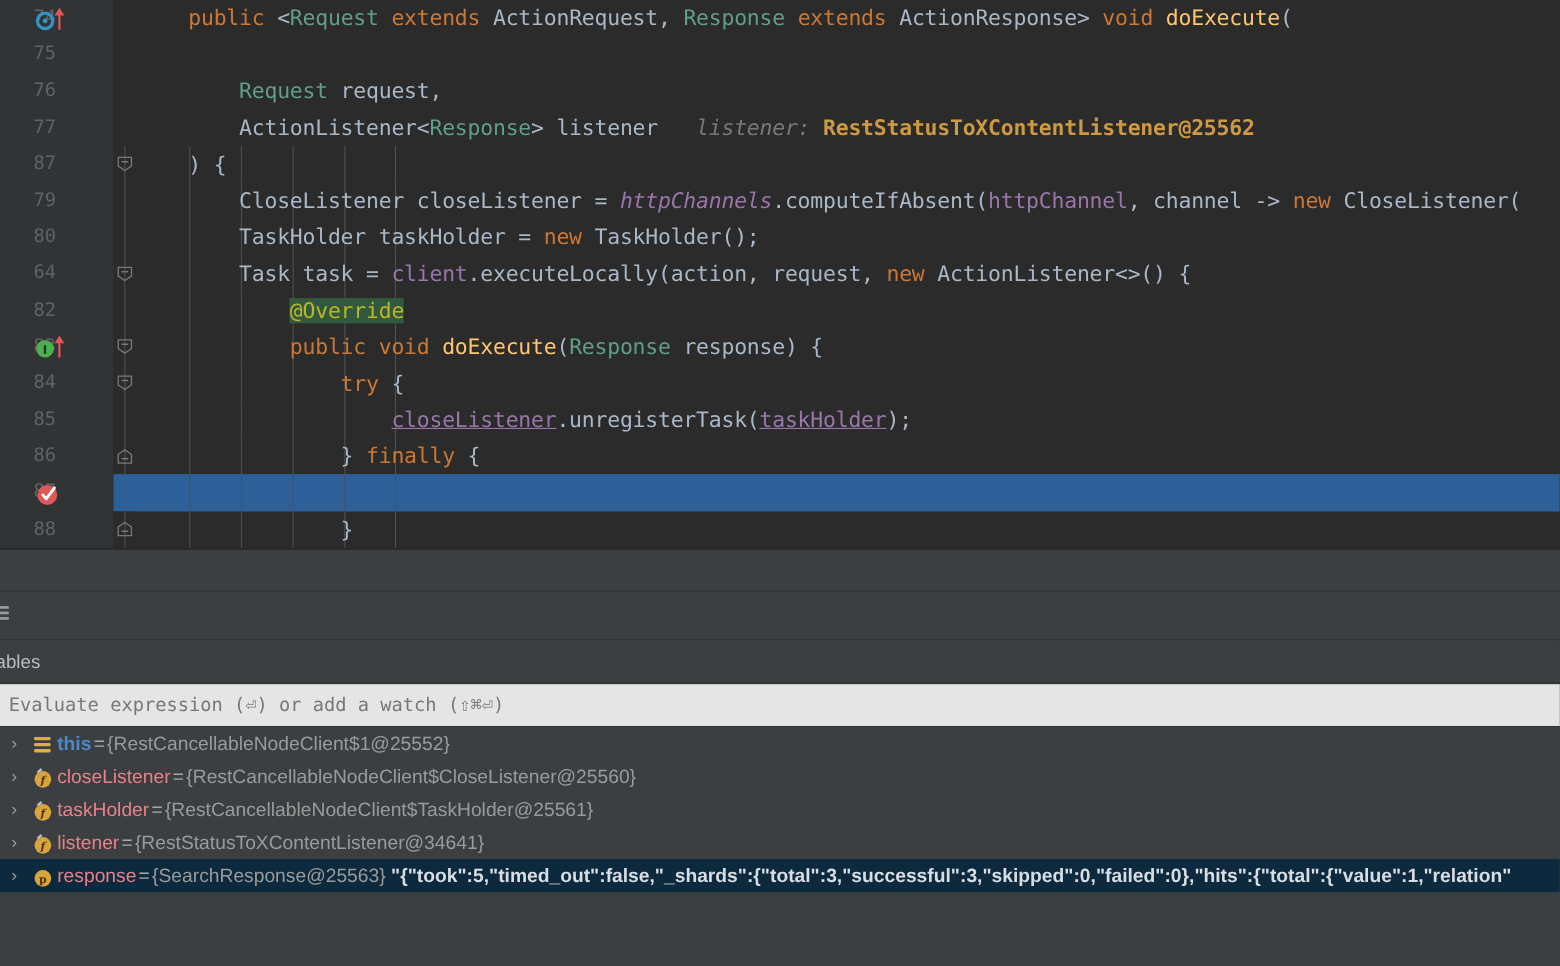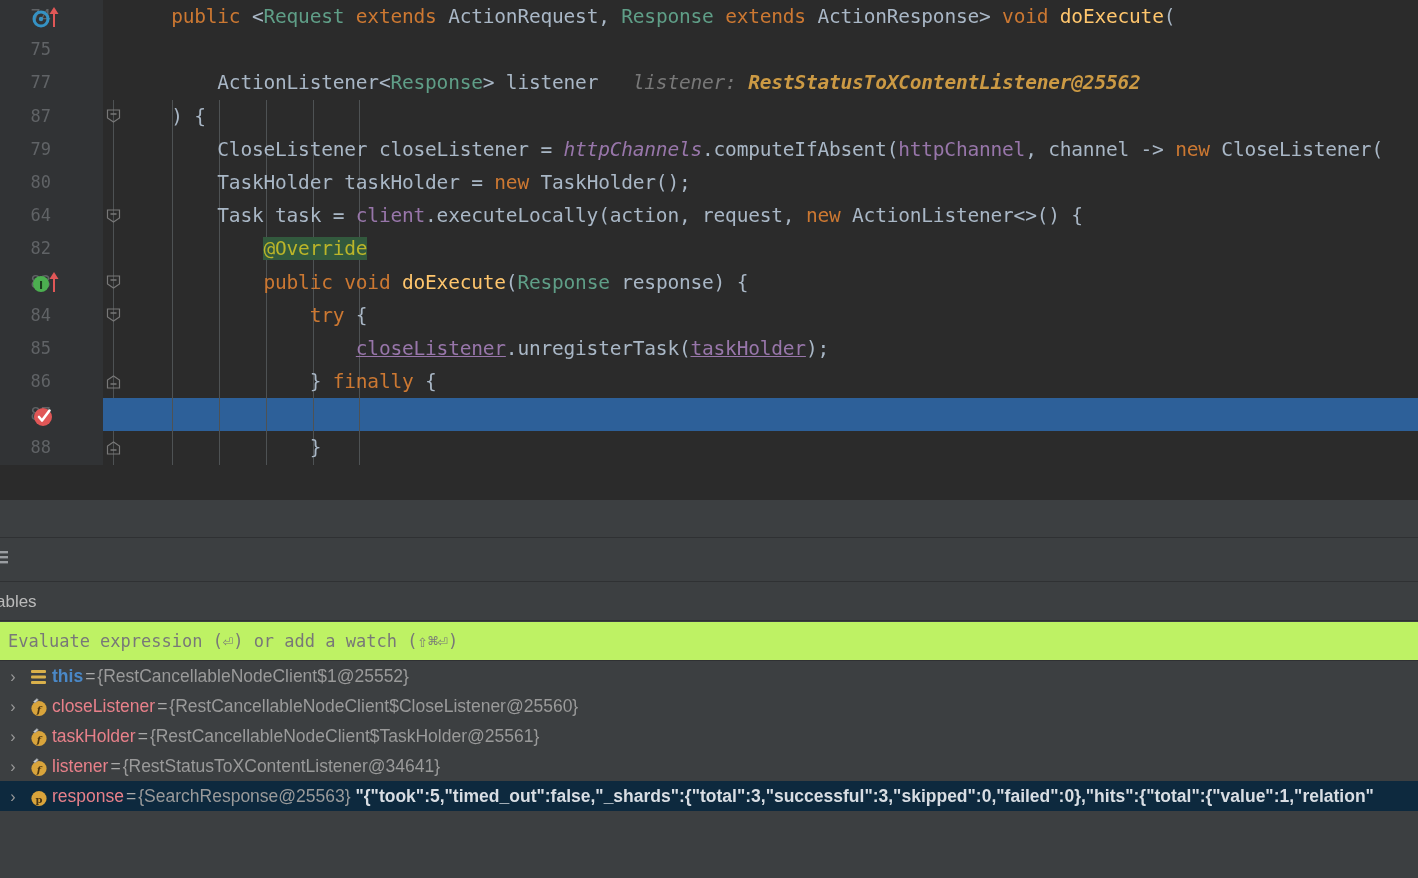--- a/index.html
+++ b/index.html
@@ -83,21 +83,21 @@
 
   
   .kw   { color: #cc7832; }
   .cls  { color: #a9b7c6; }
   .iface{ color: #5f9e87; }
   .fn   { color: #ffc66d; }
   .fld  { color: #9876aa; }
   .fldi { color: #9876aa; font-style: italic; }
   .plain{ color: #a9b7c6; }
   .hint { color: #787878; font-style: italic; }
-  .hintv{ color: #cc9a44; font-style: italic; font-weight: bold; }
+  .hintv{ color: #cc9a44; font-weight: bold; }
   .anno { color: #bbb529; background: #32593d; }
   .und  { text-decoration: underline; }
 
   
   #splitter {
     position: absolute; left: 0; top: 500px;
     width: 1418px; height: 37px;
     background: #3c3f41;
   }
   #frames-toolbar {
@@ -122,21 +122,21 @@
     font-family: "Liberation Sans", sans-serif;
     font-size: 17px;
     color: #bbbbbb;
     white-space: nowrap;
   }
 
   
   #eval-bar {
     position: absolute; left: 0; top: 622px;
     width: 1418px; height: 39px;
-    background: #bef264;
+    background: #e5e5e5;
     border-bottom: 1px solid #2f3133;
   }
   #eval-placeholder {
     position: absolute; left: 8px; top: 9px;
     font-family: "DejaVu Sans Mono", monospace;
     font-size: 17px;
     color: #787878;
     white-space: pre;
   }
 
@@ -186,20 +186,21 @@
 
 <div id="editor">
   <div id="code-rows">
       <div class="code-row"><div class="indent-guides"></div><div class="fold-col"></div><div class="gutter"><span class="lineno">74</span><span class="gutter-icon"><svg width="40" height="22" viewBox="0 0 40 22">
               <circle cx="9" cy="13" r="7" fill="none" stroke="#3592c4" stroke-width="3"></circle>
               <circle cx="9" cy="13" r="2.2" fill="#3592c4"></circle>
               <path d="M22 21 L22 4" stroke="#e05757" stroke-width="2"></path>
               <path d="M22 1 L17.5 8 L26.5 8 Z" fill="#e05757"></path>
             </svg></span></div><div class="code-text"><span class="plain">    </span><span class="kw">public </span><span class="plain">&lt;</span><span class="iface">Request</span><span class="kw"> extends </span><span class="cls">ActionRequest, </span><span class="iface">Response</span><span class="kw"> extends </span><span class="cls">ActionResponse&gt; </span><span class="kw">void </span><span class="fn">doExecute</span><span class="plain">(</span></div></div>
       <div class="code-row"><div class="indent-guides"></div><div class="fold-col"></div><div class="gutter"><span class="lineno">75</span></div></div>
+      <div class="code-row"><div class="indent-guides"></div><div class="fold-col"></div><div class="gutter"><span class="lineno">76</span></div><div class="code-text"><span class="plain">        </span><span class="iface">Request</span><span class="plain"> request,</span></div></div>
       <div class="code-row"><div class="indent-guides"></div><div class="fold-col"></div><div class="gutter"><span class="lineno">77</span></div><div class="code-text"><span class="plain">        </span><span class="cls">ActionListener</span><span class="plain">&lt;</span><span class="iface">Response</span><span class="plain">&gt; listener</span><span class="hint">   listener: </span><span class="hintv">RestStatusToXContentListener@25562</span></div></div>
       <div class="code-row"><div class="indent-guides"><div class="ig" style="left: 46.88px;"></div><div class="ig" style="left: 93.76px;"></div><div class="ig" style="left: 140.64px;"></div><div class="ig" style="left: 187.52px;"></div><div class="ig" style="left: 234.4px;"></div></div><div class="fold-col"><div class="fold-line"></div><span class="fold-marker"><svg width="15" height="15" viewBox="0 0 15 15">
               <path d="M1.5 1.5 h12 v8 l-6 4 l-6 -4 z" fill="none" stroke="#787878" stroke-width="1.2"></path>
               <path d="M4.5 5.5 h6" stroke="#787878" stroke-width="1.4"></path>
             </svg></span></div><div class="gutter"><span class="lineno">87</span></div><div class="code-text"><span class="plain">    ) {</span></div></div>
       <div class="code-row"><div class="indent-guides"><div class="ig" style="left: 46.88px;"></div><div class="ig" style="left: 93.76px;"></div><div class="ig" style="left: 140.64px;"></div><div class="ig" style="left: 187.52px;"></div><div class="ig" style="left: 234.4px;"></div></div><div class="fold-col"><div class="fold-line"></div></div><div class="gutter"><span class="lineno">79</span></div><div class="code-text"><span class="plain">        </span><span class="plain">CloseListener closeListener = </span><span class="fldi">httpChannels</span><span class="plain">.computeIfAbsent(</span><span class="fld">httpChannel</span><span class="plain">, channel -&gt; </span><span class="kw">new </span><span class="plain">CloseListener(</span></div></div>
       <div class="code-row"><div class="indent-guides"><div class="ig" style="left: 46.88px;"></div><div class="ig" style="left: 93.76px;"></div><div class="ig" style="left: 140.64px;"></div><div class="ig" style="left: 187.52px;"></div><div class="ig" style="left: 234.4px;"></div></div><div class="fold-col"><div class="fold-line"></div></div><div class="gutter"><span class="lineno">80</span></div><div class="code-text"><span class="plain">        </span><span class="plain">TaskHolder taskHolder = </span><span class="kw">new </span><span class="plain">TaskHolder();</span></div></div>
       <div class="code-row"><div class="indent-guides"><div class="ig" style="left: 46.88px;"></div><div class="ig" style="left: 93.76px;"></div><div class="ig" style="left: 140.64px;"></div><div class="ig" style="left: 187.52px;"></div><div class="ig" style="left: 234.4px;"></div></div><div class="fold-col"><div class="fold-line"></div><span class="fold-marker"><svg width="15" height="15" viewBox="0 0 15 15">
               <path d="M1.5 1.5 h12 v8 l-6 4 l-6 -4 z" fill="none" stroke="#787878" stroke-width="1.2"></path>
               <path d="M4.5 5.5 h6" stroke="#787878" stroke-width="1.4"></path>

